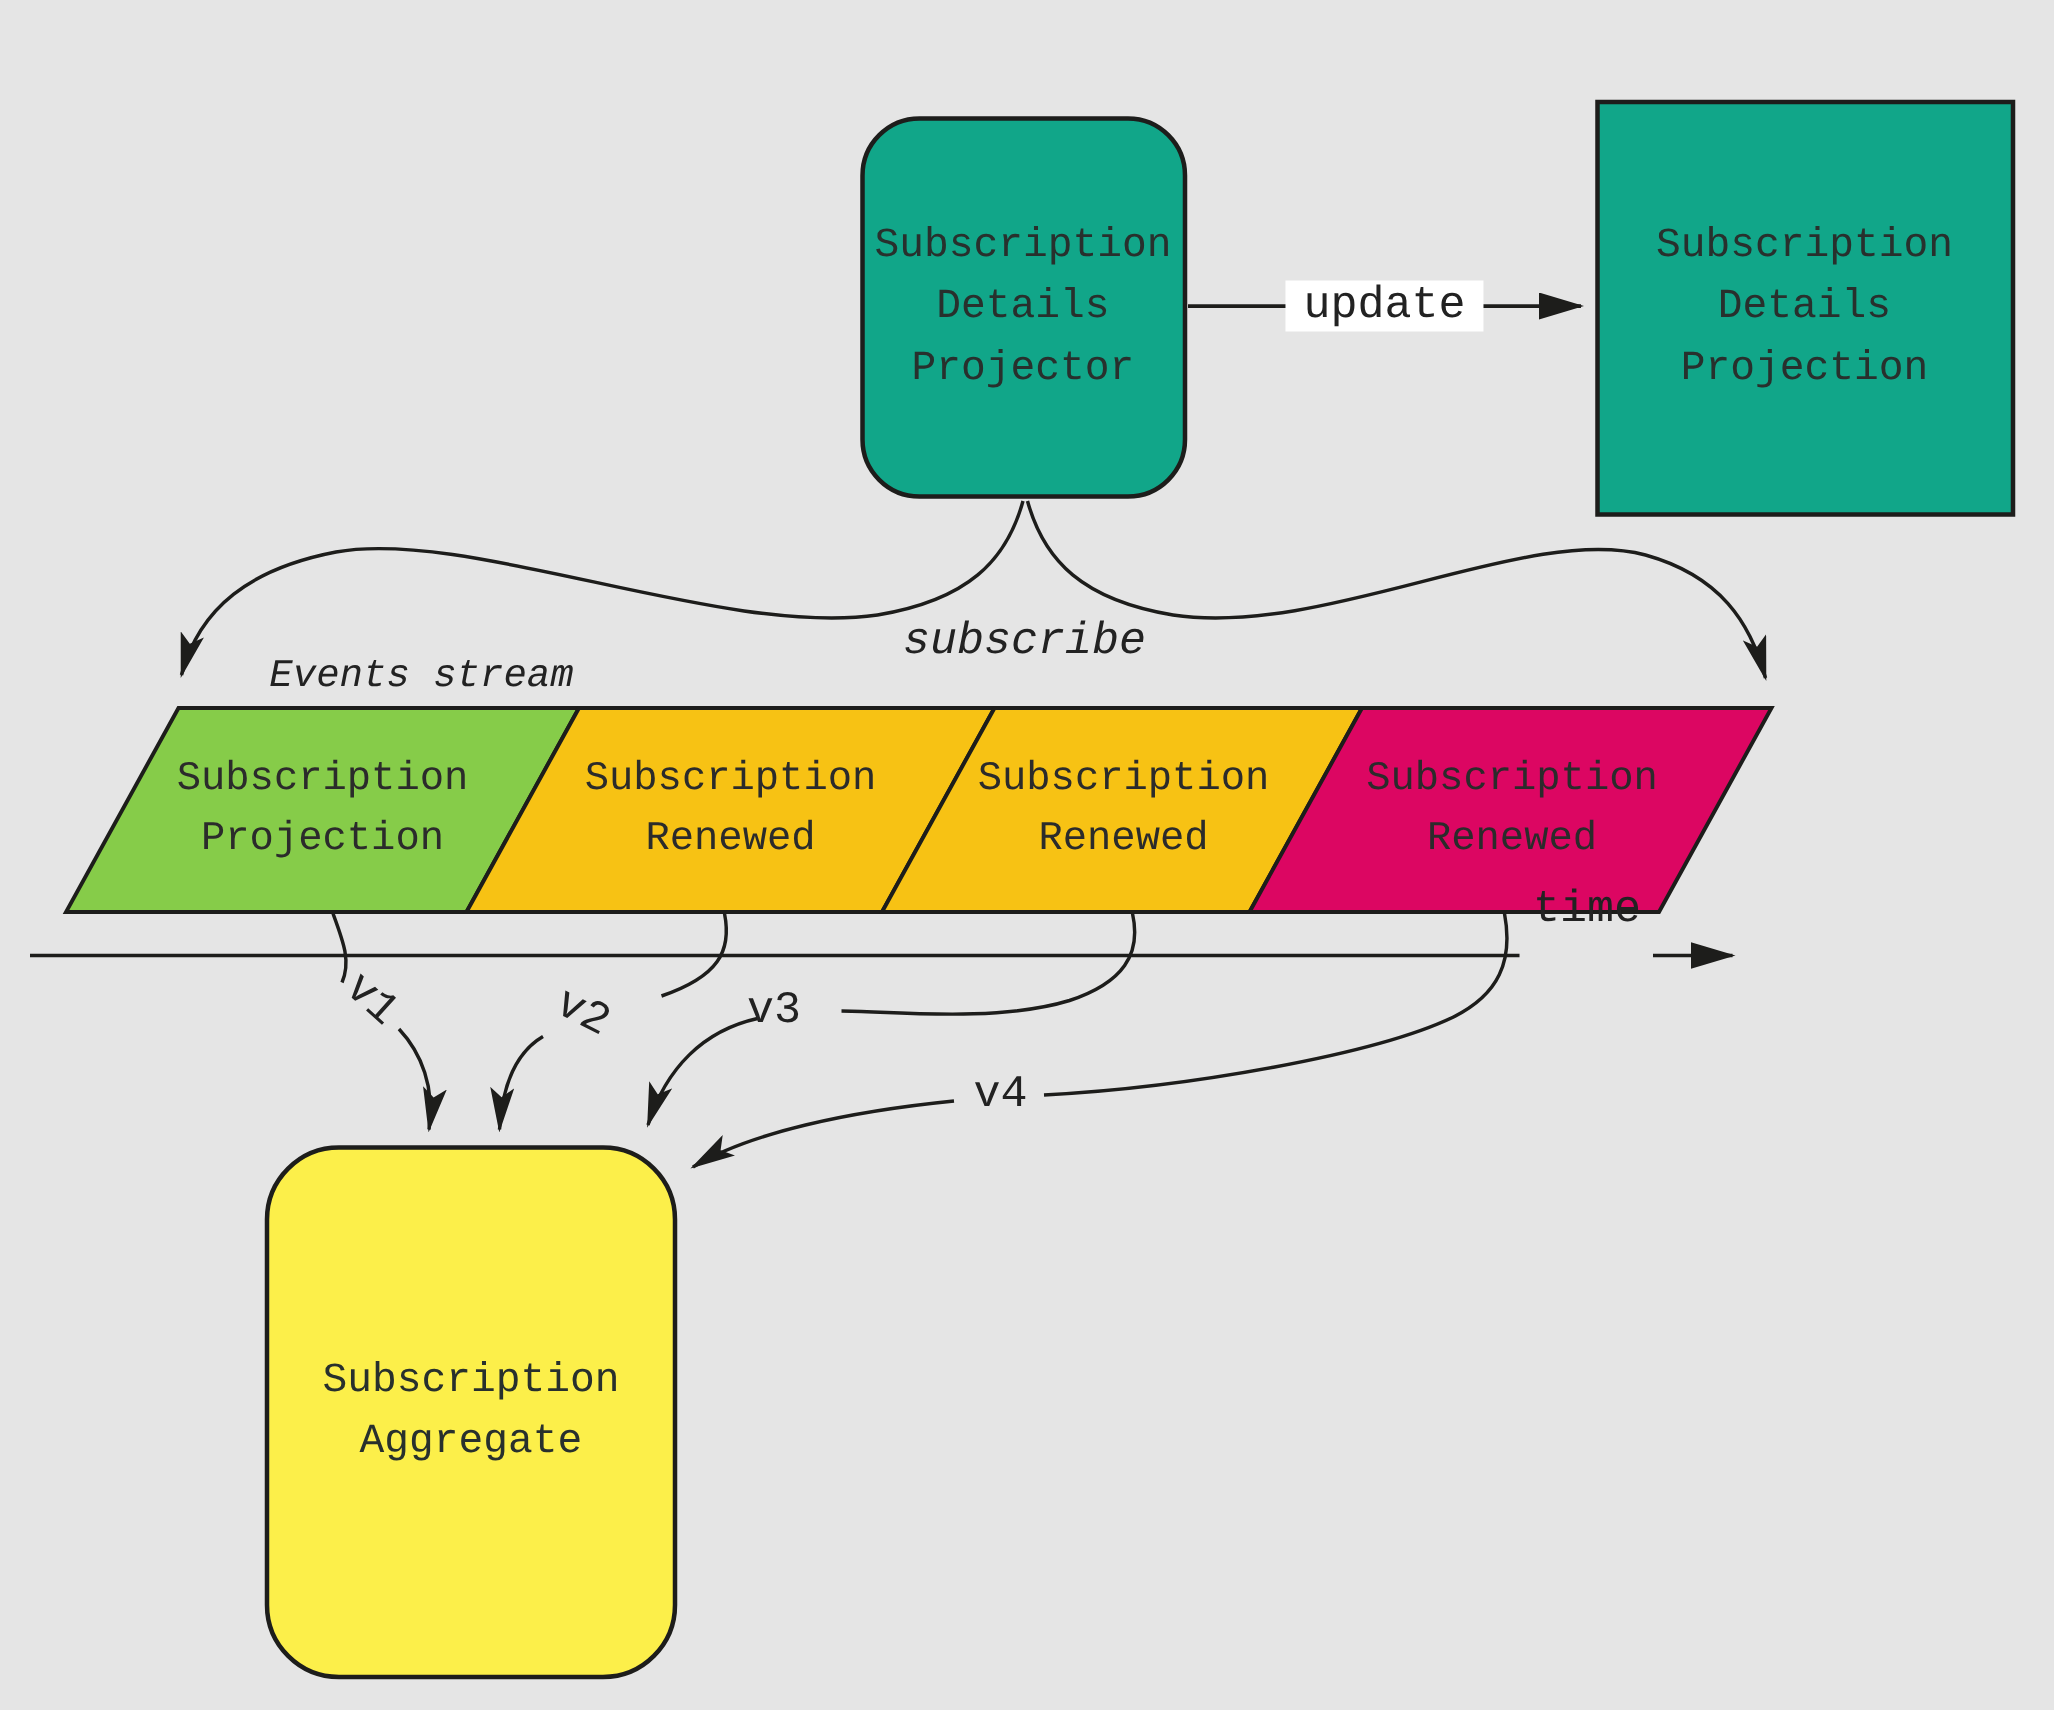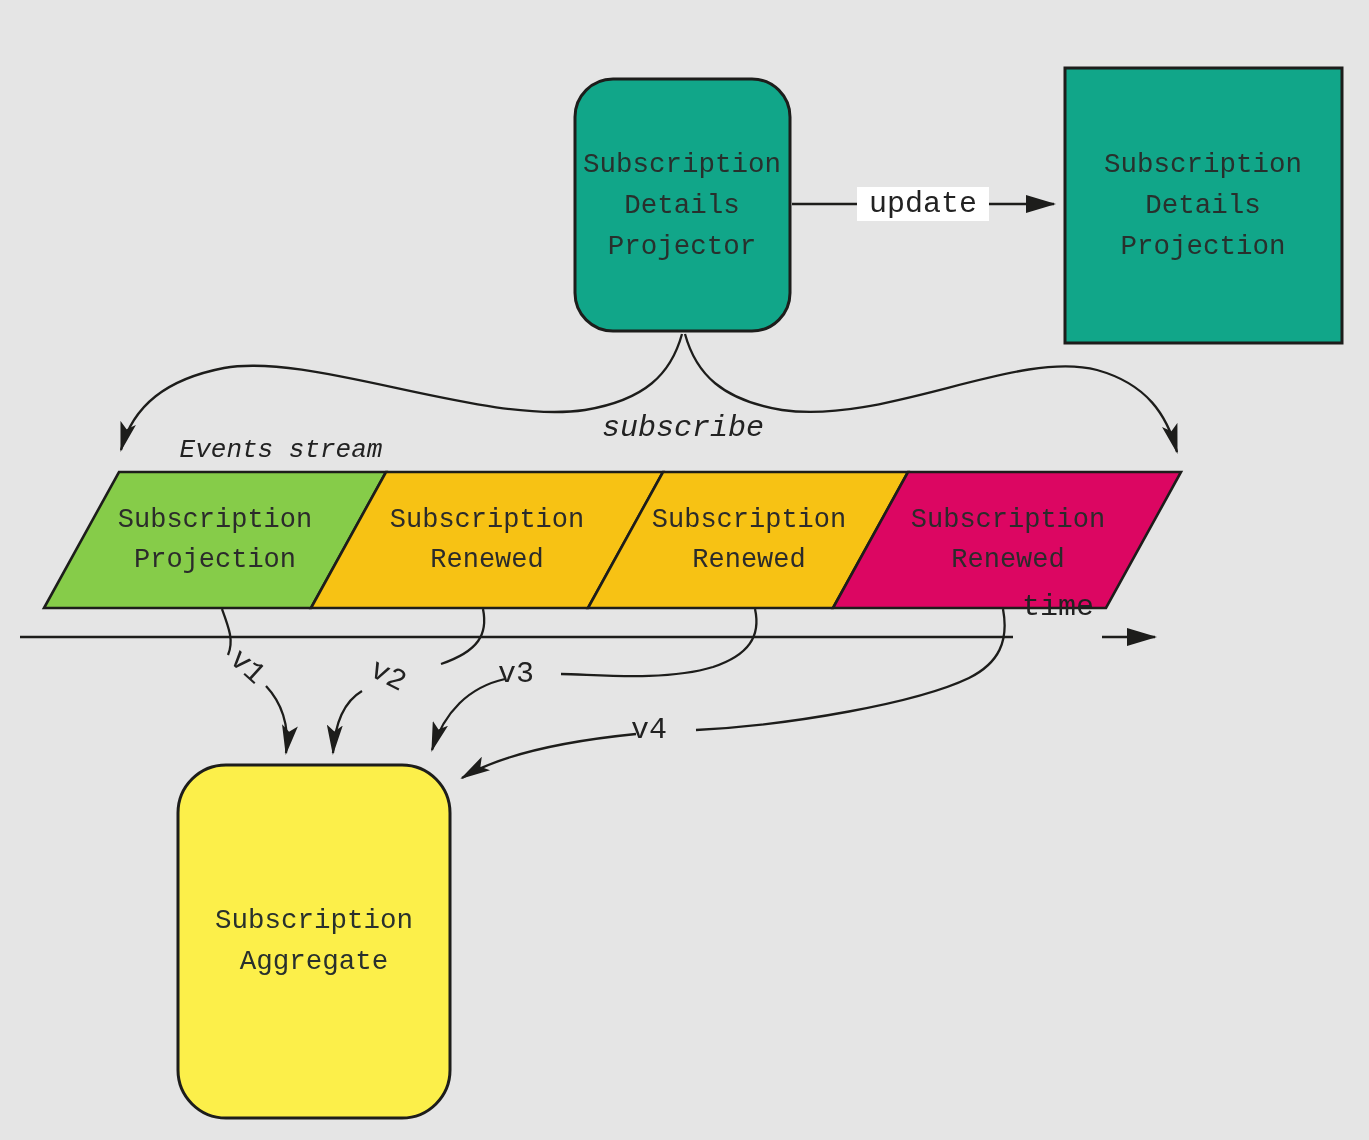--- a/index.html
+++ b/index.html
@@ -84,21 +84,21 @@
 Aggregate</div>
 
   <div class="lbl whitebg" style="left:923px; top:204px;">update</div>
   <div class="lbl ital" style="left:683px; top:428px;">subscribe</div>
   <div class="lbl ital" style="left:281px; top:450px; font-size:26px;">Events stream</div>
   <div class="lbl" style="left:1058px; top:607px;">time</div>
 
   <div class="lbl rot42" style="left:247px; top:667px;">v1</div>
   <div class="lbl rot27" style="left:388px; top:676px;">v2</div>
   <div class="lbl" style="left:516px; top:674px;">v3</div>
-  <div class="lbl" style="left:649px; top:730px;">v4</div>
+  <div class="lbl" style="left:667px; top:730px;">v4</div>
 
   <div class="event-label" style="left:215px; top:540px;">
     <span>Subscription</span>
     <span>Projection</span>
   </div>
   <div class="event-label" style="left:487px; top:540px;">
     <span>Subscription</span>
     <span>Renewed</span>
   </div>
   <div class="event-label" style="left:749px; top:540px;">

